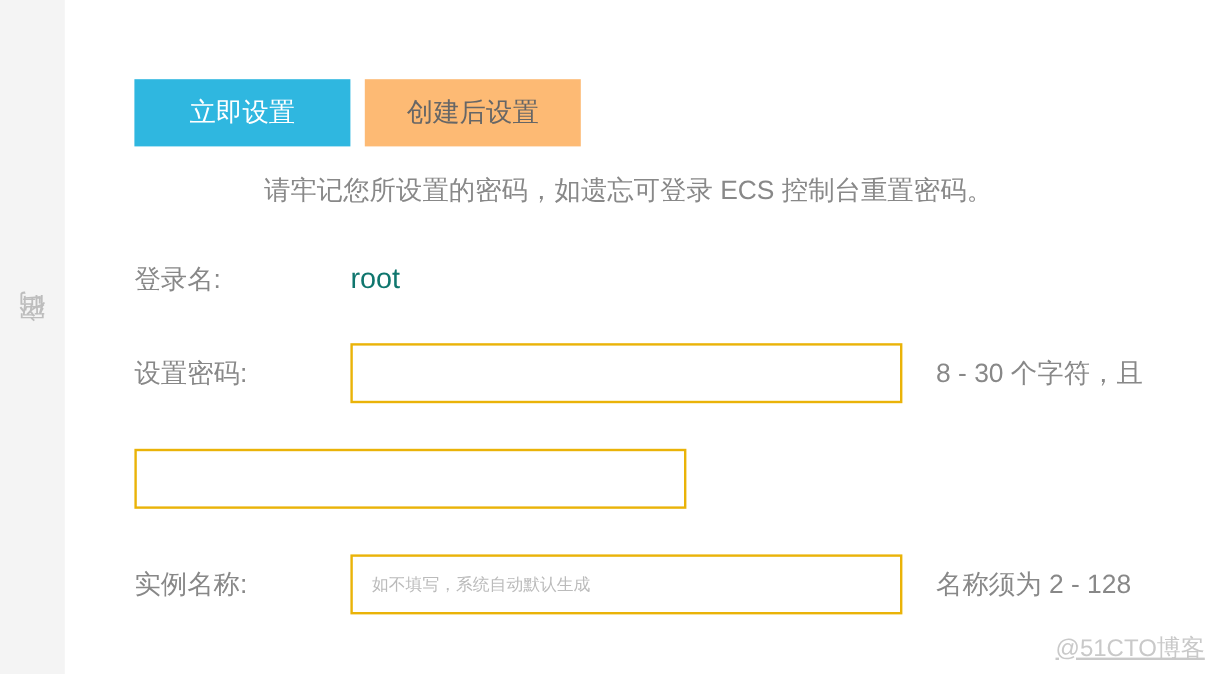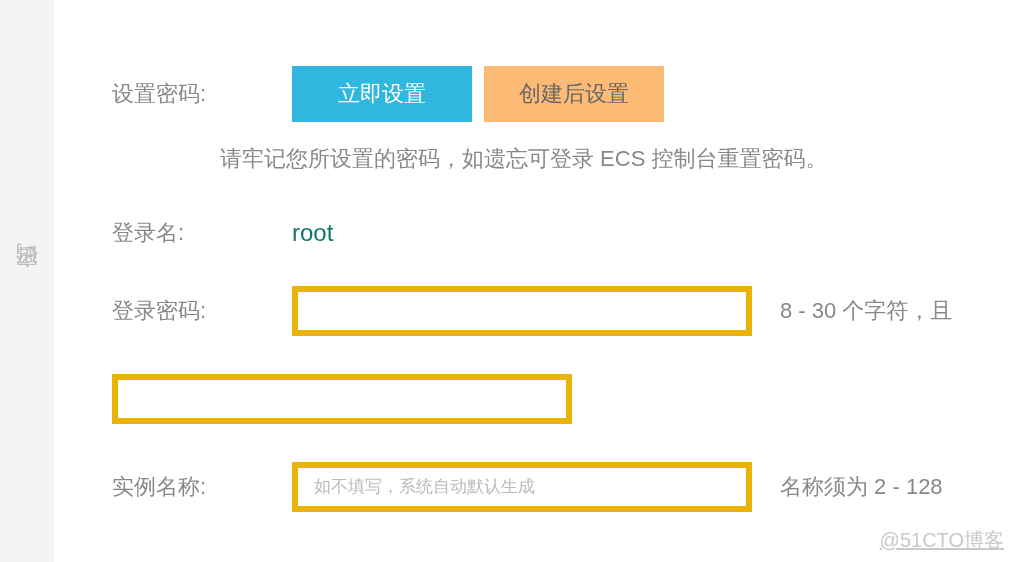--- a/index.html
+++ b/index.html
@@ -64,23 +64,23 @@
       margin-left: 108px;
       margin-bottom: 44px;
       color: #888;
       font-size: 22px;
       white-space: nowrap;
     }
     .static-value { color: #0f766e; font-size: 24px; }
     .text-input {
       width: 460px;
       height: 50px;
-      border: 6px solid #eab308;
+      border: 2px solid #eab308;
       padding: 0 16px;
-      font-size: 17px;
+      font-size: 14px;
       font-family: Liberation Sans, sans-serif;
       color: #333;
       outline: none;
       background: #fff;
     }
     .text-input::placeholder { color: #bbb; }
     .side-hint {
       color: #888;
       font-size: 22px;
       white-space: nowrap;
@@ -98,40 +98,39 @@
 <body>
 
 <div class="layout">
   <div class="rail">
     <div class="rail-label">密码</div>
   </div>
 
   <div class="content">
 
     <div class="row tight-bottom">
-      <div class="label-cell">设置密码:</div>
       <div class="value-cell">
         <div class="tabs">
           <div class="tab active">立即设置</div>
           <div class="tab inactive">创建后设置</div>
         </div>
       </div>
     </div>
 
     <div class="hint-row">请牢记您所设置的密码，如遗忘可登录 ECS 控制台重置密码。</div>
 
     <div class="row">
       <div class="label-cell">登录名:</div>
       <div class="value-cell">
         <span class="static-value">root</span>
       </div>
     </div>
 
     <div class="row">
-      <div class="label-cell">登录密码:</div>
+      <div class="label-cell">设置密码:</div>
       <div class="value-cell">
         <input type="password" class="text-input" style="">
         <span class="side-hint">8 - 30 个字符，且</span>
       </div>
     </div>
 
     <div class="row">
       <div class="value-cell">
         <input type="password" class="text-input" style="">
       </div>

